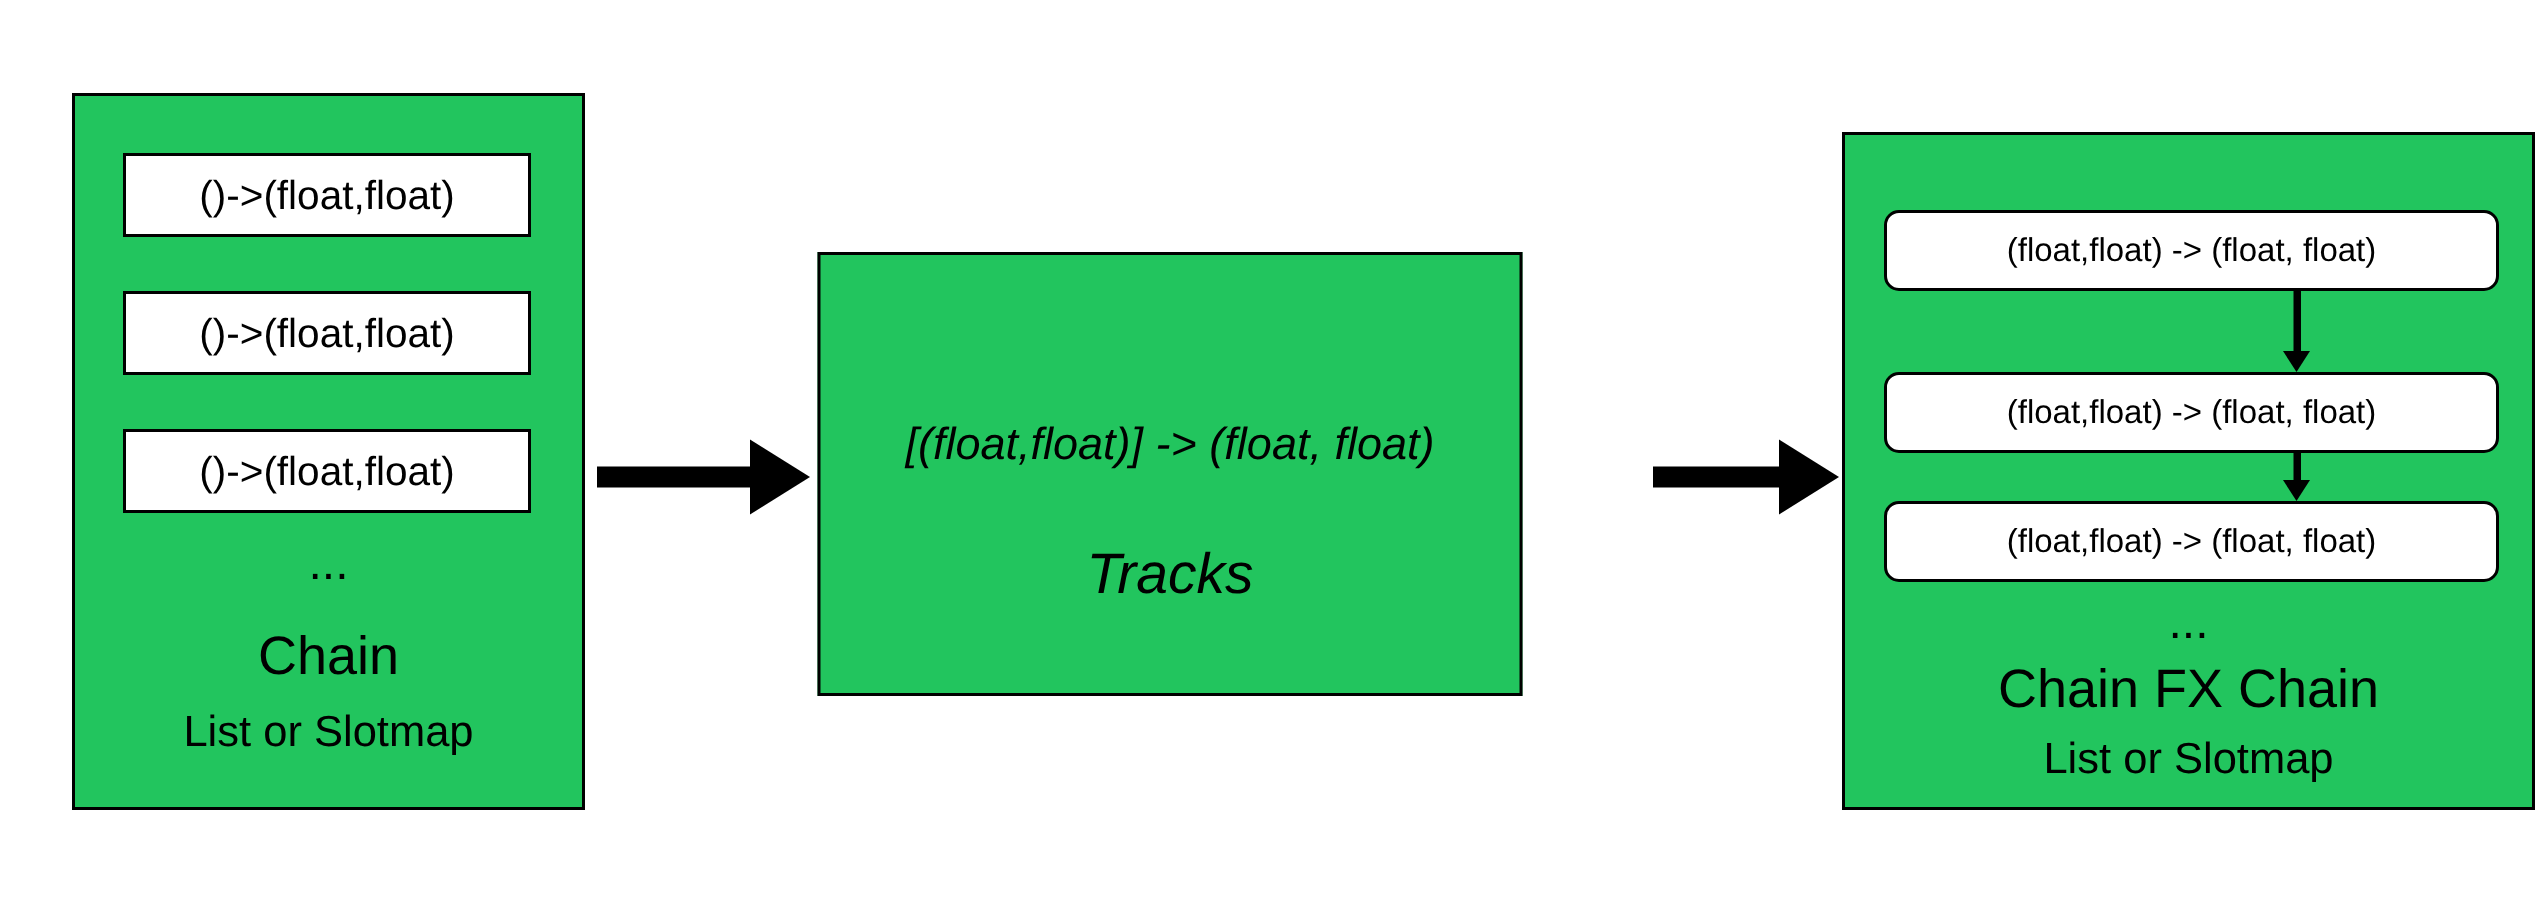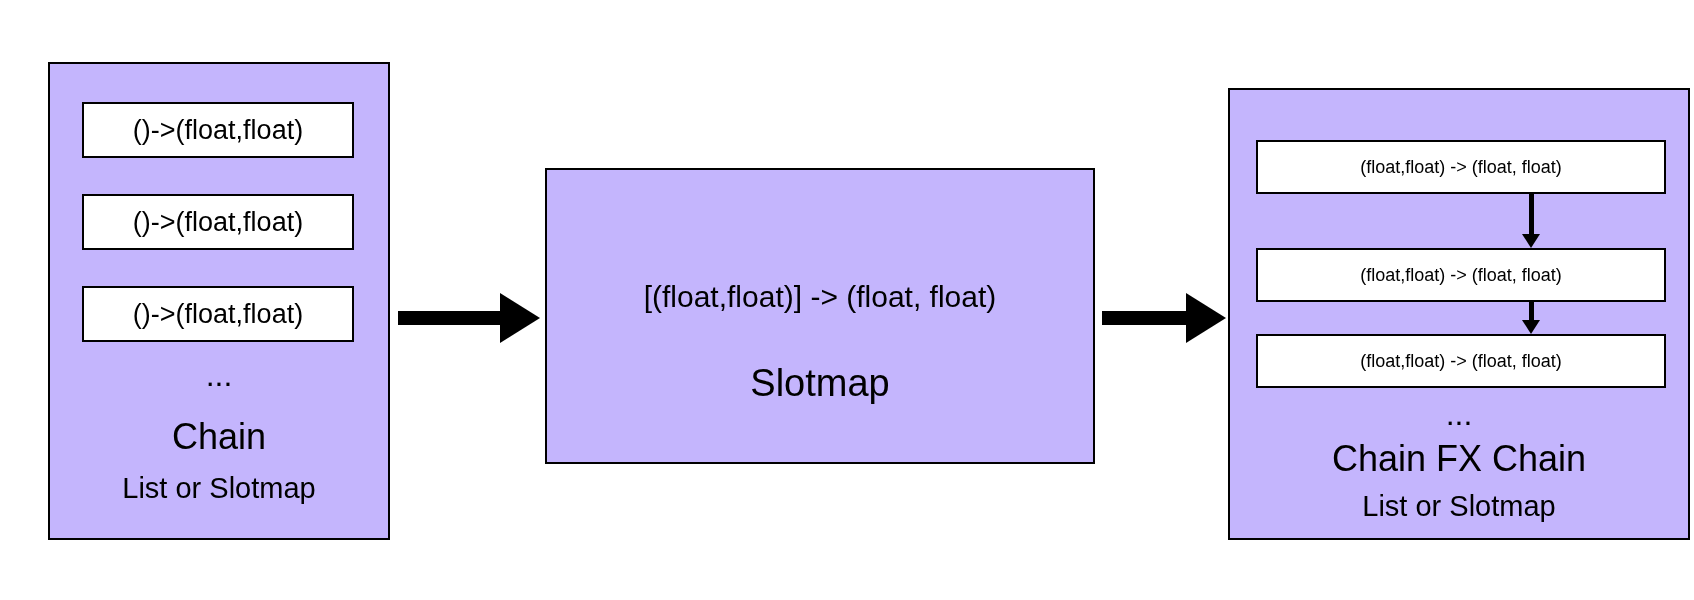--- a/index.html
+++ b/index.html
@@ -12,36 +12,37 @@
     width: 1694px;
     height: 600px;
     background: #ffffff;
     font-family: "Liberation Sans", sans-serif;
     color: #000000;
     overflow: hidden;
   }
   .box {
     position: absolute;
     border: 2px solid #000000;
-    background: #c4b5fd;
+    background: #22c55e;
     box-sizing: border-box;
   }
   .inner-box {
     position: absolute;
     border: 2px solid #000000;
     background: #ffffff;
     box-sizing: border-box;
     display: flex;
     align-items: center;
     justify-content: center;
     font-size: 27px;
     white-space: nowrap;
   }
   .fx-box {
-    font-size: 18px;
+    font-size: 22px;
+    border-radius: 10px;
   }
   .label {
     position: absolute;
     width: 100%;
     text-align: center;
     white-space: nowrap;
   }
   .ellipsis-label  { font-size: 32px; }
   .title-label     { font-size: 36px; }
   .subtitle-label  { font-size: 29px; }
@@ -98,23 +99,23 @@
     <div class="label ellipsis-label" style="top:293px;">...</div>
     <div class="label title-label" style="top:352px;">Chain</div>
     <div class="label subtitle-label" style="top:408px;">List or Slotmap</div>
   </div>
 
   <div class="h-arrow" style="left:398px; top:293px; width:142px; height:50px;">
     <div class="shaft" style="width:102px;"></div>
     <div class="head" style="left:102px;"></div>
   </div>
 
-  <div class="box" style="left:545px; top:168px; width:550px; height:296px;">
+  <div class="box" style="left:545px; top:168px; width:470px; height:296px;font-style:italic;">
     <div class="label signature-label" style="top:110px;">[(float,float)] -&gt; (float, float)</div>
-    <div class="label reducer-title" style="top:192px;">Slotmap</div>
+    <div class="label reducer-title" style="top:192px;">Tracks</div>
   </div>
 
   <div class="h-arrow" style="left:1102px; top:293px; width:124px; height:50px;">
     <div class="shaft" style="width:84px;"></div>
     <div class="head" style="left:84px;"></div>
   </div>
 
   <div class="box" style="left:1228px; top:88px; width:462px; height:452px;">
     <div class="inner-box fx-box" style="left:26px; top:50px; width:410px; height:54px;">(float,float) -&gt; (float, float)</div>
 

